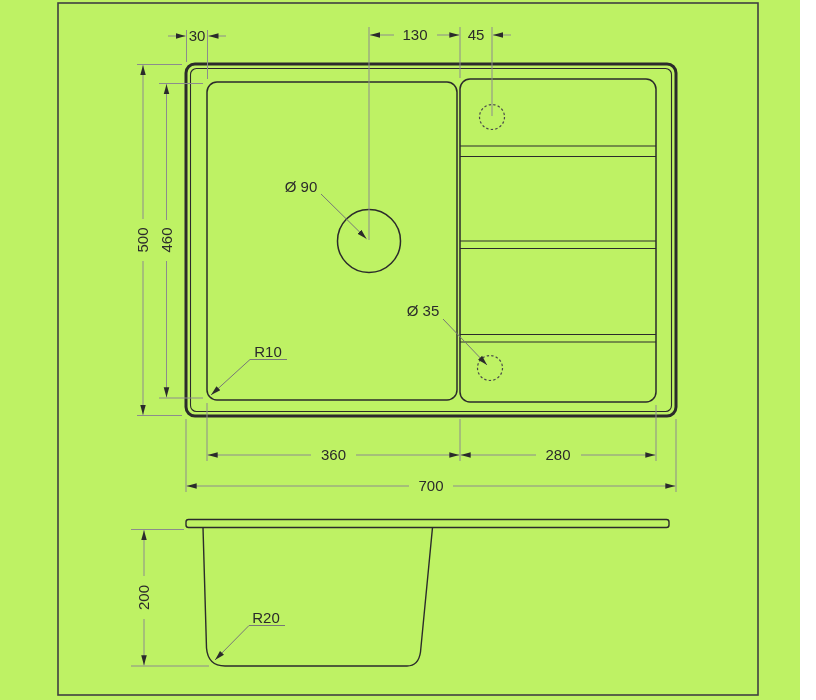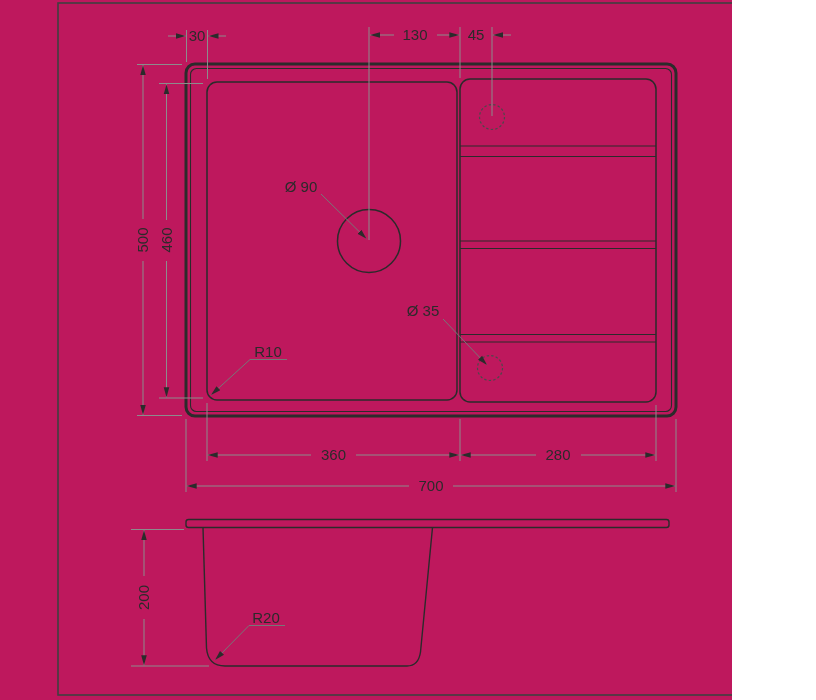--- a/index.html
+++ b/index.html
@@ -3,23 +3,23 @@
 <meta charset="utf-8">
 <style>
   html, body {
     margin: 0;
     padding: 0;
     background: #ffffff;
     font-family: "Liberation Sans", sans-serif;
   }
   .canvas {
     position: relative;
-    width: 732px;
+    width: 800px;
     height: 700px;
-    background: #be185d;
+    background: #bef264;
     overflow: hidden;
   }
   svg { display: block; }
   .obj   { stroke: #2b2b2b; fill: none; }
   .thick { stroke-width: 3; }
   .thin  { stroke-width: 1.1; }
   .mid   { stroke-width: 1.5; }
   .rib   { stroke-width: 1.2; }
   .dash  { stroke-width: 1.2; stroke-dasharray: 2.4 2.2; stroke: #4a4a4a; }
   .ext   { stroke: #8c8c8c; stroke-width: 1; fill: none; }

